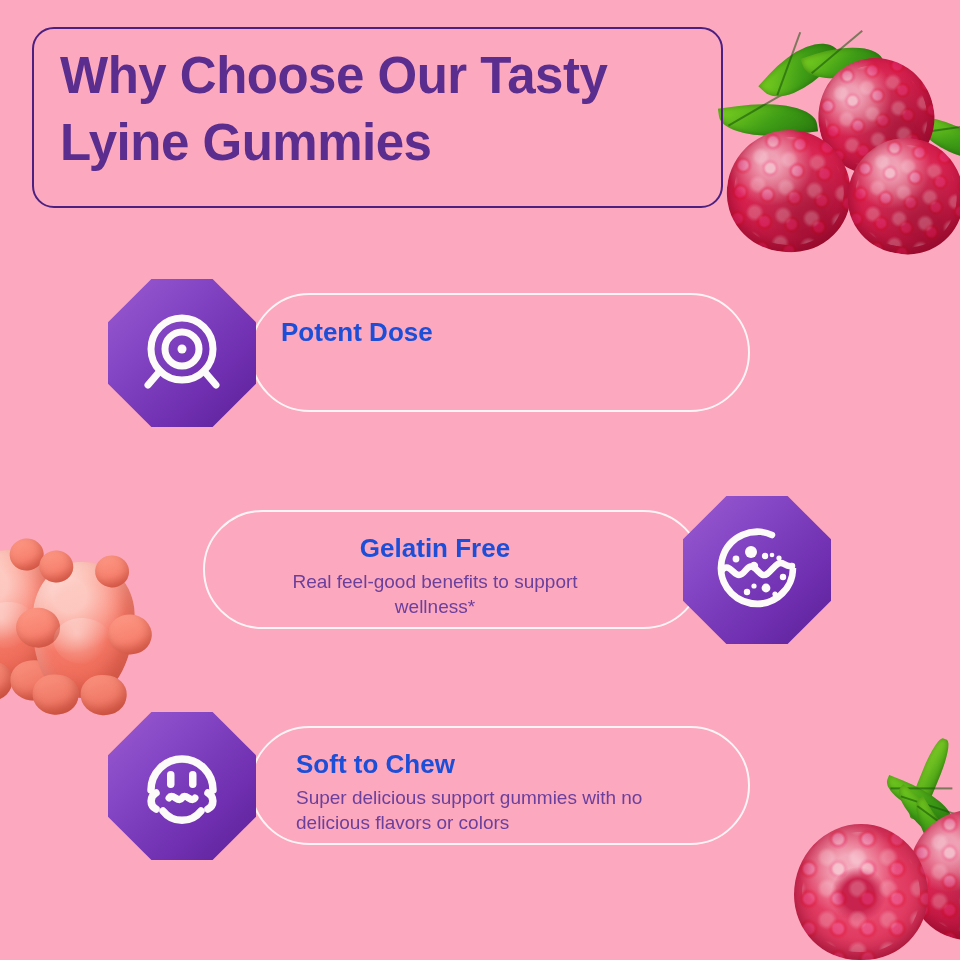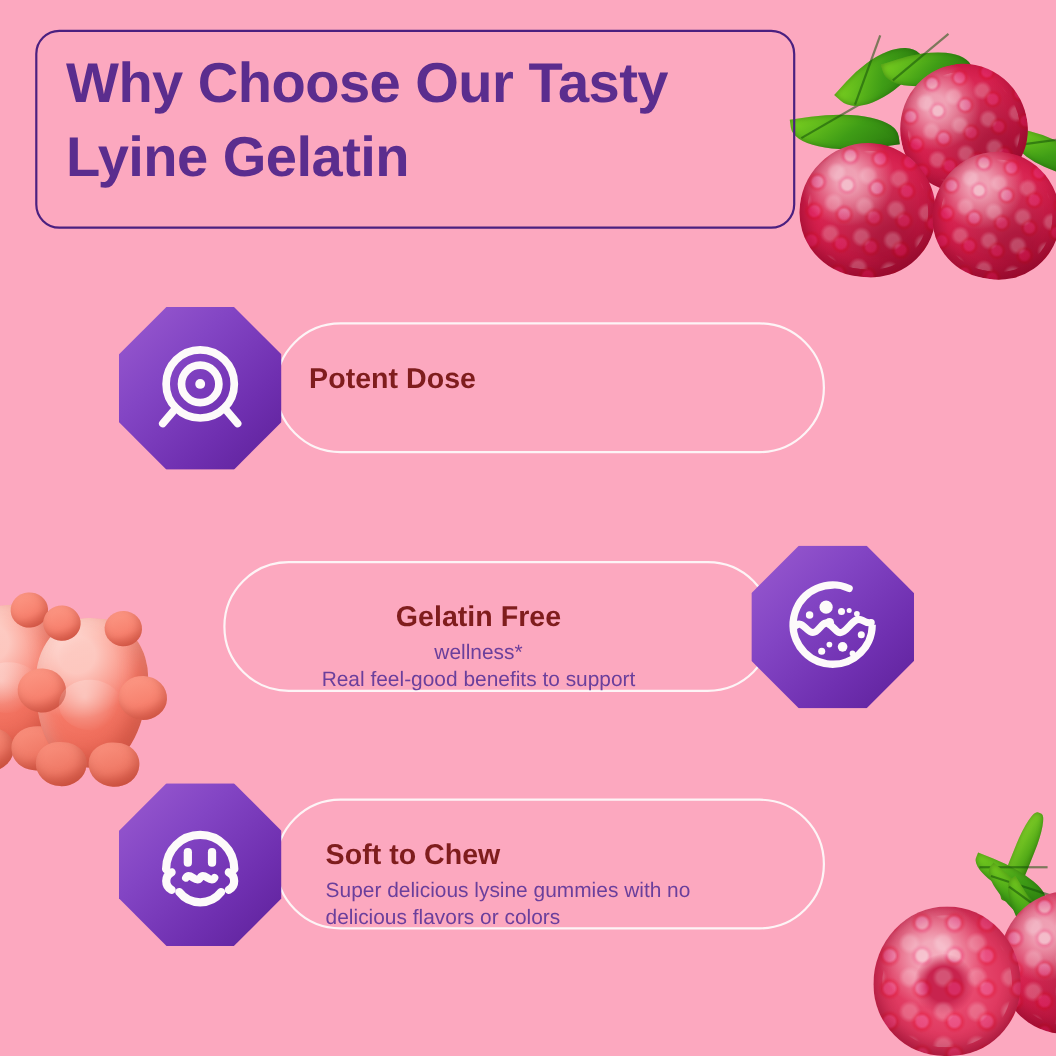--- a/index.html
+++ b/index.html
@@ -135,23 +135,23 @@
     box-sizing: border-box;
     background: transparent;
   }
   .pill-text {
     position: absolute;
     box-sizing: border-box;
   }
   .pill-title {
     font-size: 26px;
     font-weight: 700;
-    color: #7f1d1d;
+    color: #1d4ed8;
     line-height: 1.25;
-    margin: 12px 0 4px 0;
+    margin: 0 0 4px 0;
   }
   .pill-desc {
     font-size: 19px;
     font-weight: 400;
     color: #6b3f9c;
     line-height: 1.35;
     margin: 0;
   }
   .align-right { text-align: center; }
 
@@ -228,21 +228,21 @@
     <div class="berry" style="left:24px; top:94px; width:134px; height:136px;
                 background:
                   radial-gradient(circle at 48% 52%, #c8234e 0 16%, rgba(200,35,78,0) 28%),
                   radial-gradient(circle at 40% 32%, rgba(255,255,255,.55) 0 10%, rgba(255,255,255,0) 40%),
                   radial-gradient(circle at 50% 50%, #f05a7e 0%, #e03a61 50%, #b41840 100%);"></div>
   </div>
 
   <div id="title-box"></div>
   <div id="title-text">
     <span class="tl">Why Choose Our Tasty</span>
-    <span class="tl">Lyine Gelatin</span>
+    <span class="tl">Lyine Gummies</span>
   </div>
 
   <div class="pill" style="left:250px; top:293px; width:500px; height:119px;"></div>
 
   <div class="pill-text" style="left:281px; top:316px; width:450px;">
     <p class="pill-title">Potent Dose</p>
   </div>
 
   <div class="octa" style="left:108px; top:279px;">
     <svg width="96" height="96" viewBox="0 0 96 96" fill="none">
@@ -251,22 +251,22 @@
       <circle cx="48" cy="44" r="4.5" fill="#fdfafa"></circle>
       <path d="M26 66 L14 80" stroke="#fdfafa" stroke-width="7" stroke-linecap="round"></path>
       <path d="M70 66 L82 80" stroke="#fdfafa" stroke-width="7" stroke-linecap="round"></path>
     </svg>
   </div>
 
   <div class="pill" style="left:203px; top:510px; width:500px; height:119px;"></div>
 
   <div class="pill-text align-right" style="left:230px; top:532px; width:410px;">
     <p class="pill-title">Gelatin Free</p>
+    <p class="pill-desc">Real feel-good benefits to support</p>
     <p class="pill-desc">wellness*</p>
-    <p class="pill-desc">Real feel-good benefits to support</p>
   </div>
 
   <div class="octa" style="left:683px; top:496px;">
     <svg width="96" height="96" viewBox="0 0 96 96" fill="none">
 
       <path d="M63 13 A36 36 0 1 0 84 46 A36 36 0 0 1 48 82 A36 36 0 0 1 12 46 A36 36 0 0 1 48 10" stroke="#fdfafa" stroke-width="6.5" stroke-linecap="round" fill="none"></path>
 
       <path d="M13 48 C20 40 24 53 30 53 C36 53 38 42 44 45 C50 48 52 56 58 52 C64 48 68 38 75 42 C80 45 82 44 83 44" stroke="#fdfafa" stroke-width="6.5" stroke-linecap="round" stroke-linejoin="round" fill="none"></path>
 
       <circle cx="42" cy="30" r="6" fill="#fdfafa"></circle>
@@ -280,21 +280,21 @@
       <circle cx="45" cy="64" r="2.6" fill="#fdfafa"></circle>
       <circle cx="38" cy="70" r="3.2" fill="#fdfafa"></circle>
       <circle cx="66" cy="72" r="2.6" fill="#fdfafa"></circle>
     </svg>
   </div>
 
   <div class="pill" style="left:250px; top:726px; width:500px; height:119px;"></div>
 
   <div class="pill-text" style="left:296px; top:748px; width:440px;">
     <p class="pill-title">Soft to Chew</p>
-    <p class="pill-desc">Super delicious lysine gummies with no</p>
+    <p class="pill-desc">Super delicious support gummies with no</p>
     <p class="pill-desc">delicious flavors or colors</p>
   </div>
 
   <div class="octa" style="left:108px; top:712px;">
     <svg width="96" height="96" viewBox="0 0 96 96" fill="none">
 
       <path d="M17 52 A31 31 0 0 1 79 52" stroke="#fdfafa" stroke-width="7.5" stroke-linecap="round" fill="none"></path>
 
       <rect x="33" y="33" width="7.5" height="17" rx="3.7" fill="#fdfafa"></rect>
       <rect x="55" y="33" width="7.5" height="17" rx="3.7" fill="#fdfafa"></rect>

